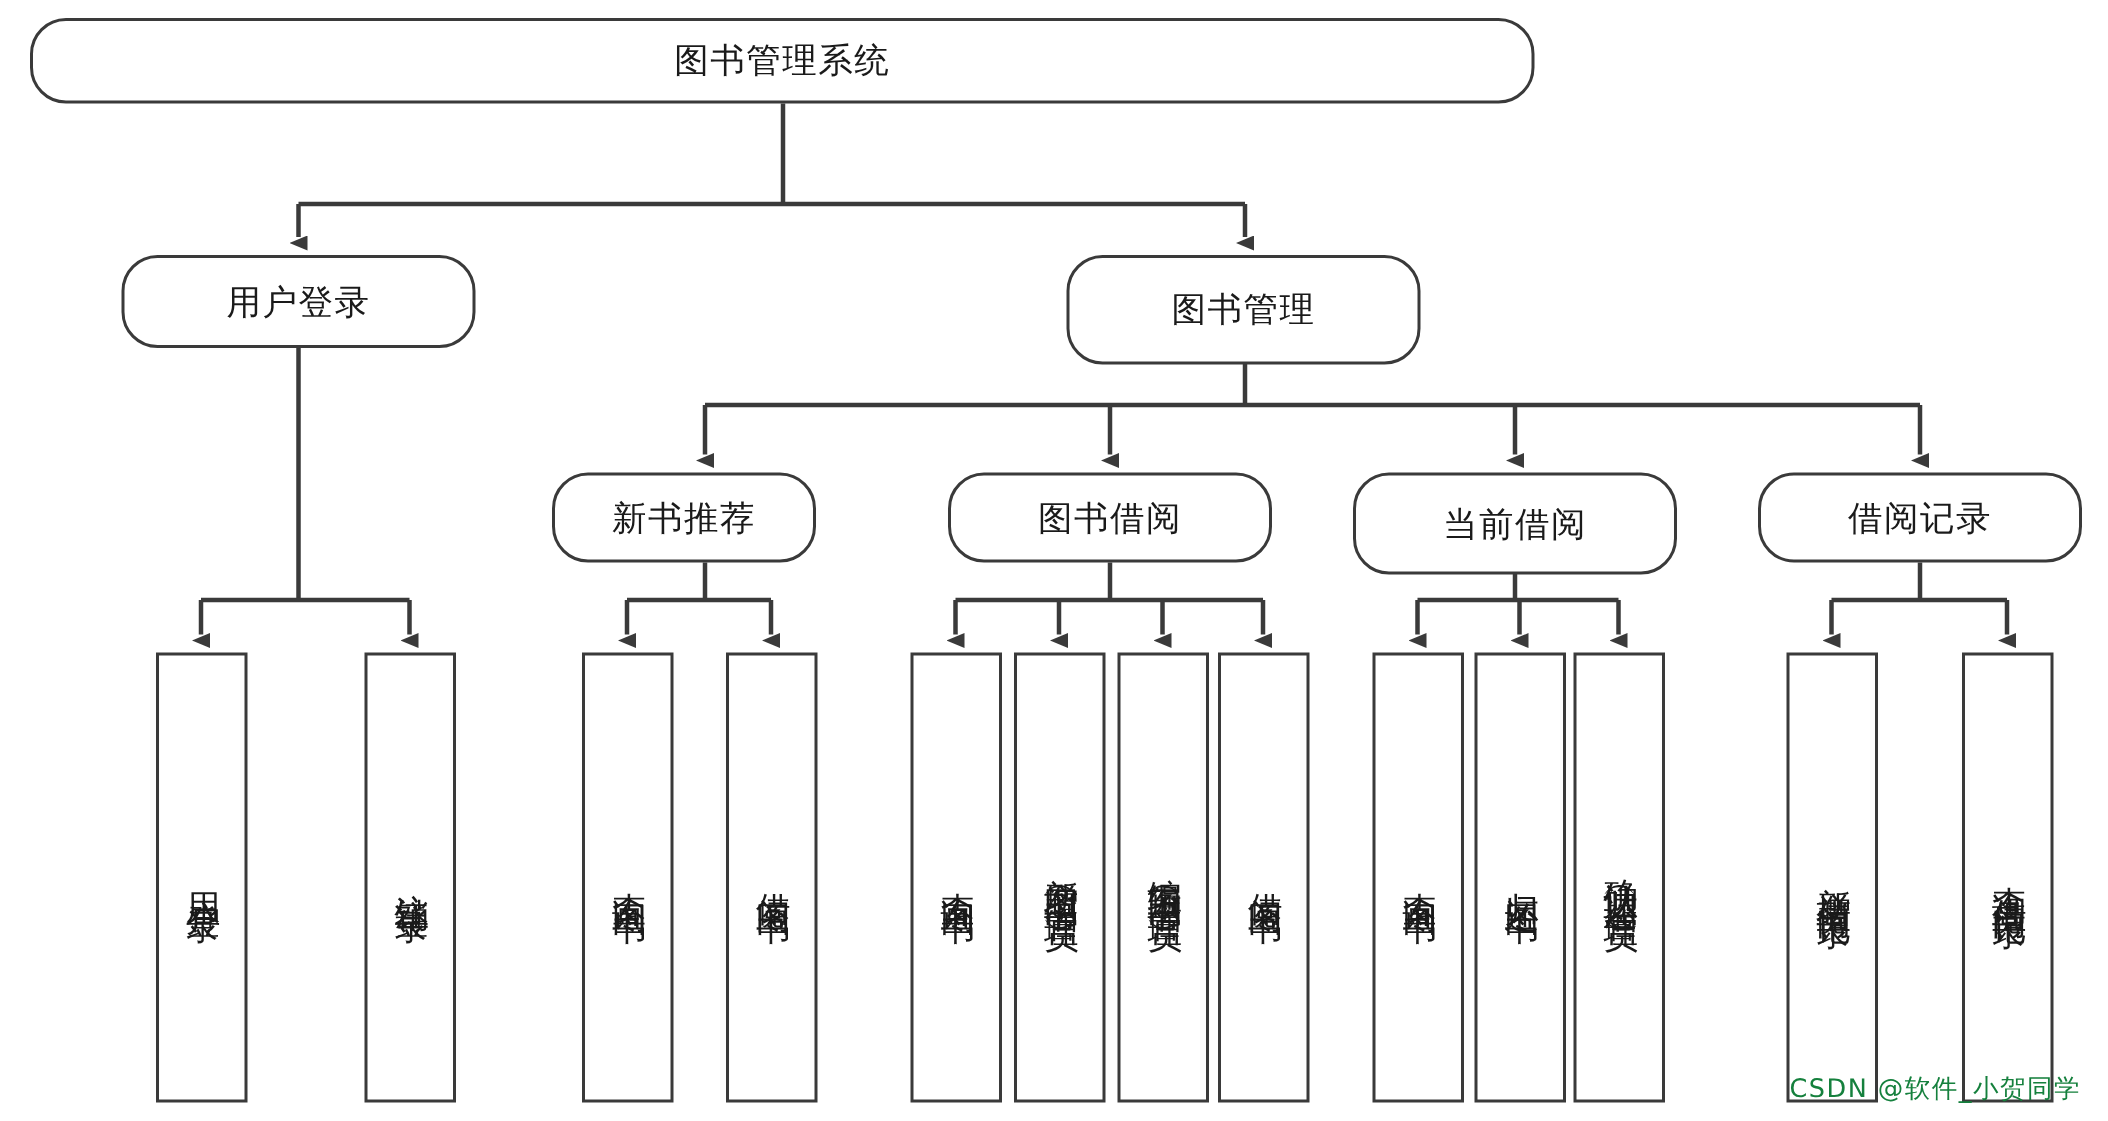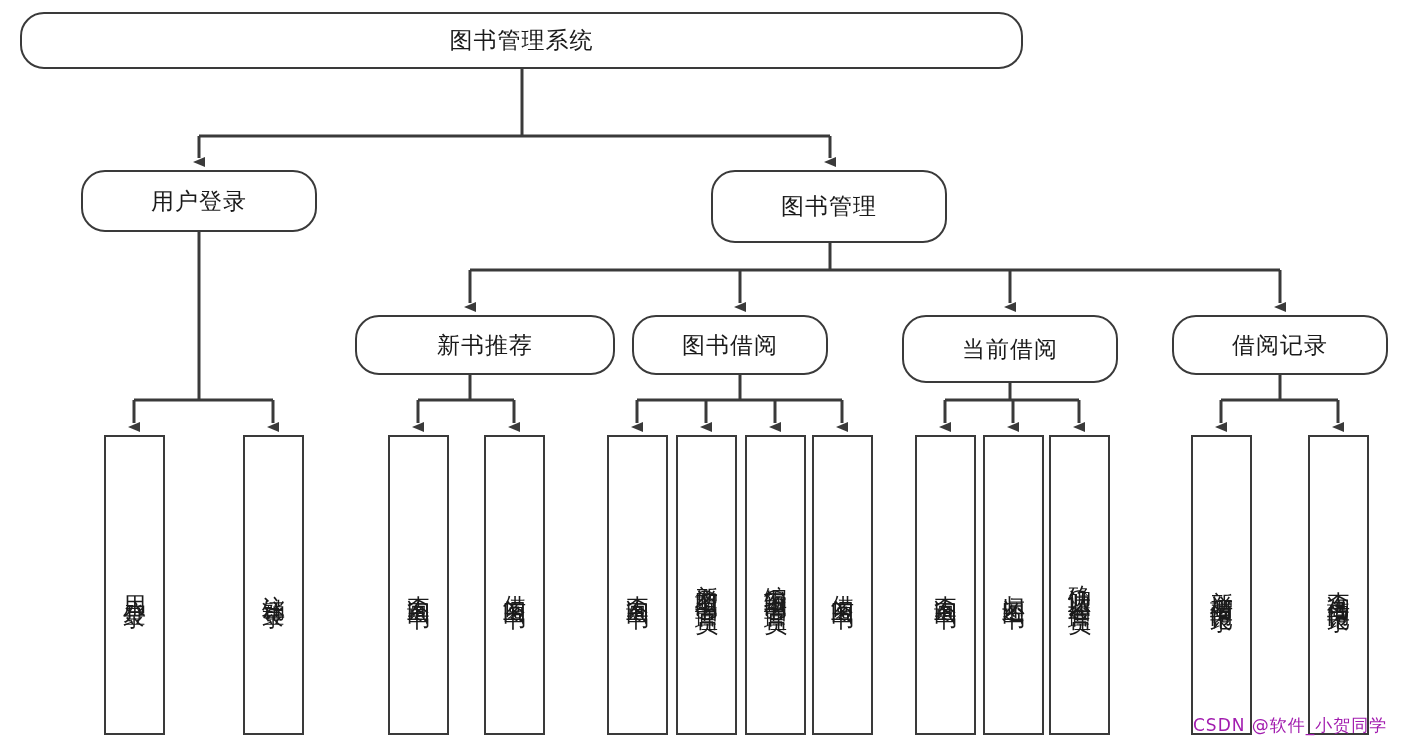--- a/index.html
+++ b/index.html
@@ -52,21 +52,21 @@
   .node-v .node-label {
     writing-mode: vertical-rl;
     text-orientation: upright;
     font-size: 23px;
     letter-spacing: 4px;
     line-height: 1;
     white-space: nowrap;
   }
   .watermark {
     position: absolute;
-    color: #a21caf;
+    color: #15803d;
     font-size: 17px;
     letter-spacing: 1px;
     white-space: nowrap;
     user-select: none;
     text-align: right;
   }
 </style>
 </head>
 <body>
 
@@ -126,24 +126,24 @@
     <span class="node-label">图书管理系统</span>
   </div>
 
   <div class="node node-h" style="left:81px; top:170px; width:236px; height:62px;">
     <span class="node-label">用户登录</span>
   </div>
   <div class="node node-h" style="left:711px; top:170px; width:236px; height:73px;">
     <span class="node-label">图书管理</span>
   </div>
 
-  <div class="node node-h" style="left:355px; top:315px; width:260px; height:60px;">
+  <div class="node node-h" style="left:368px; top:315px; width:176px; height:60px;">
     <span class="node-label">新书推荐</span>
   </div>
-  <div class="node node-h" style="left:632px; top:315px; width:196px; height:60px;">
+  <div class="node node-h" style="left:632px; top:315px; width:216px; height:60px;">
     <span class="node-label">图书借阅</span>
   </div>
   <div class="node node-h" style="left:902px; top:315px; width:216px; height:68px;">
     <span class="node-label">当前借阅</span>
   </div>
   <div class="node node-h" style="left:1172px; top:315px; width:216px; height:60px;text-align:right;">
     <span class="node-label">借阅记录</span>
   </div>
 
   <div class="node node-v" style="left:104px; top:435px; width:61px; height:300px;">

